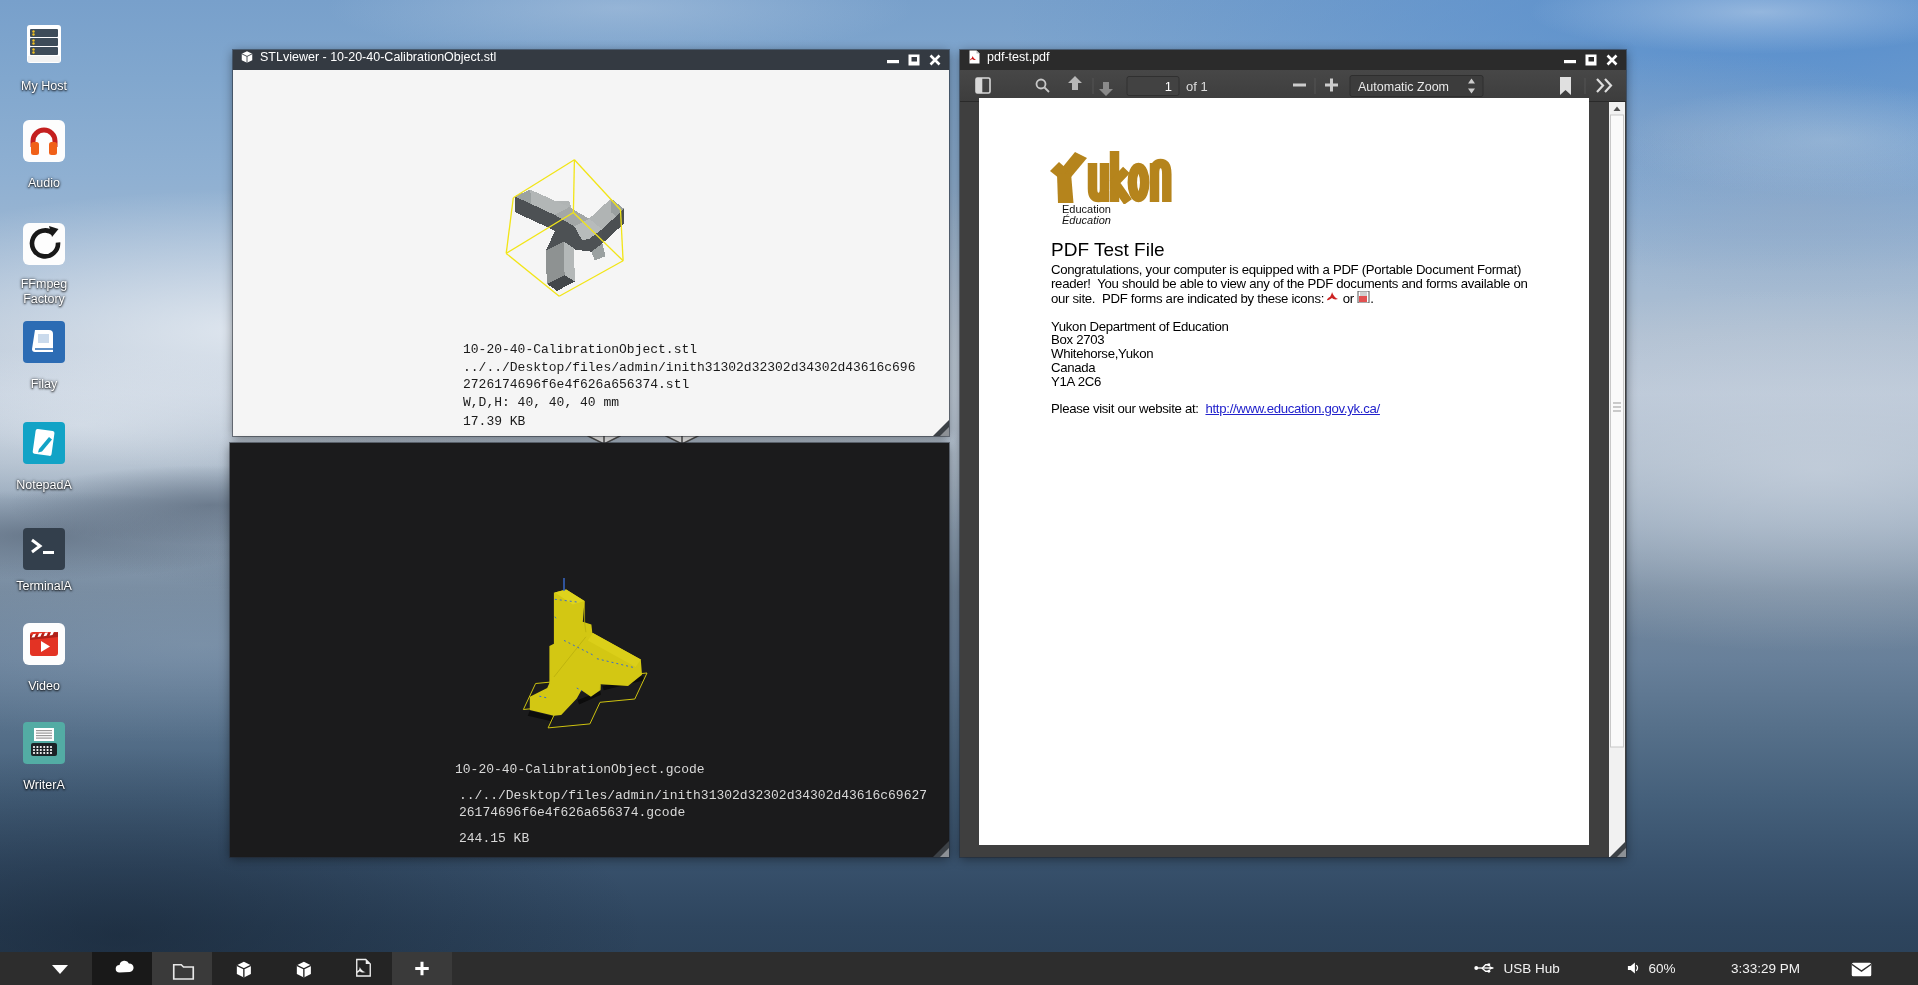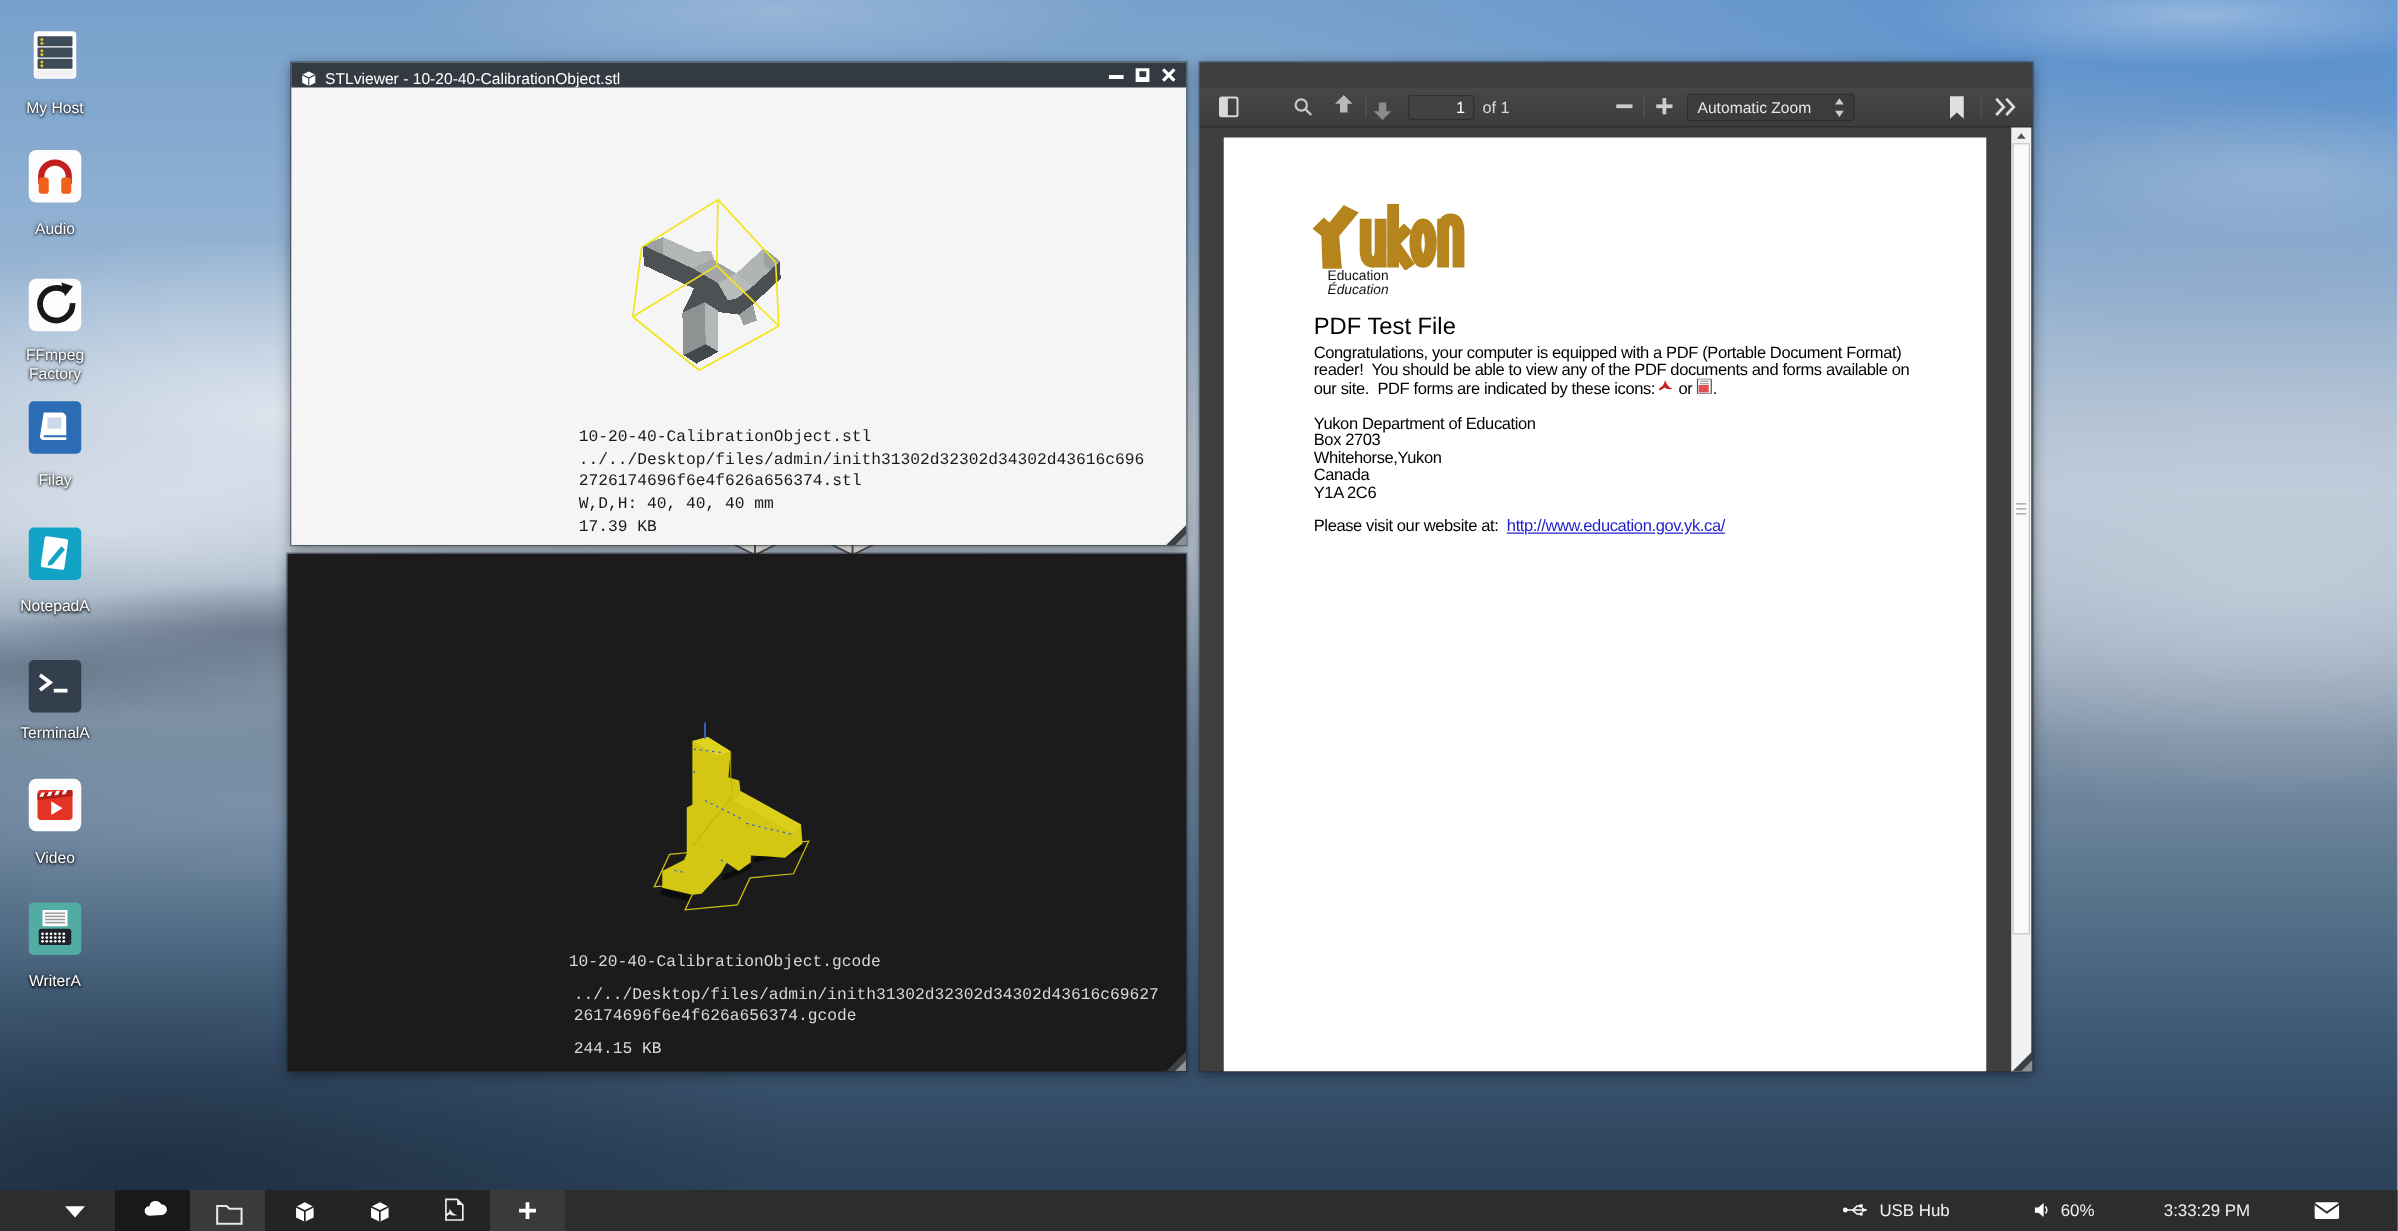--- a/index.html
+++ b/index.html
@@ -16,21 +16,21 @@
 radial-gradient(380px 110px at 1680px 130px, rgba(145,168,196,0.4), rgba(145,168,196,0) 70%),
 radial-gradient(420px 70px at 620px 8px, rgba(185,205,228,0.45), rgba(185,205,228,0) 70%),
 radial-gradient(330px 60px at 1760px 12px, rgba(205,220,238,0.5), rgba(205,220,238,0) 70%),
 radial-gradient(1100px 350px at 1800px 20px, rgba(80,138,205,0.8), rgba(80,138,205,0) 72%),
 radial-gradient(600px 140px at 200px 645px, rgba(150,170,190,0.35), rgba(150,170,190,0) 70%),
 radial-gradient(700px 250px at 120px 935px, rgba(16,28,42,0.5), rgba(16,28,42,0) 75%),
 linear-gradient(180deg,#78a0cb 0%,#81a7ce 8%,#8fb0d2 18%,#a0b8d2 27%,#b0c0d2 34%,#b9c6d6 40%,#a9b8c8 47%,#93a5b8 53%,#75899e 60%,#68809a 67%,#56708a 74%,#45607b 81%,#37506b 88%,#2e455e 94%,#2a4057 100%)}
 .diclabel{position:absolute;color:#fff;font-size:12.5px;text-align:center;text-shadow:0 1px 2px rgba(0,0,0,.9),0 0 3px rgba(0,0,0,.8);line-height:15px}
 .dkicon{position:absolute;width:44px;height:44px}
 .win{position:absolute;box-shadow:0 2px 10px rgba(0,0,0,.45);outline:1px solid rgba(35,40,48,.5)}
-.tbar{position:absolute;left:0;top:0;right:0;height:20px;background:#343a42;display:flex;align-items:flex-end}
+.tbar{position:absolute;left:0;top:0;right:0;height:20px;background:#343a42;display:flex;align-items:flex-start}
 .tbar .ttxt{color:#fff;font-size:12.5px;margin-left:6px;white-space:nowrap}
 .wbtns{position:absolute;right:8px;top:0;height:20px;display:flex;align-items:center;gap:9px}
 .mono{font-family:"Liberation Mono",monospace}
 </style></head><body>
 <div id="desk"></div>
 <svg class="dkicon" style="left:22px;top:22px" viewBox="0 0 44 44">
     <rect x="5" y="3" width="34" height="38" rx="3" fill="#fff"></rect>
     <rect x="6" y="34" width="32" height="6" fill="#f2f2f2"></rect>
     <rect x="8" y="7" width="28" height="8" rx="1" fill="#3e4c59"></rect>
     <circle cx="11.5" cy="9.5" r="1.2" fill="#f0c020"></circle>
@@ -212,20 +212,39 @@
 <div style="position:absolute;left:229px;top:345px">../../Desktop/files/admin/inith31302d32302d34302d43616c69627</div>
 <div style="position:absolute;left:229px;top:361.5px">26174696f6e4f626a656374.gcode</div>
 <div style="position:absolute;left:229px;top:388px">244.15 KB</div>
 </div>
 <svg style="position:absolute;right:0;bottom:0" width="16" height="16" viewBox="0 0 16 16">
       <path d="M16 0 L16 16 L0 16 Z" fill="#3c4146"></path>
       <path d="M16 7 L16 16 L7 16 Z" fill="#8d9196"></path>
     </svg>
 </div>
 <div class="win" style="left:960px;top:50px;width:666px;height:807px;background:#3f3f3f">
+<div class="tbar" style="background:#2b2b2b">
+<svg width="13" height="14" viewBox="0 0 26 28" style="margin-left:8px">
+        <path d="M3 1 h14 l6 6 v20 h-20 z" fill="#fff"></path>
+        <path d="M17 1 l6 6 h-6 z" fill="#bbb"></path>
+        <path d="M8 12 c2 5 6 9 10 10 -5 1 -9 0 -11 -2 -2 1 -4 4 -5 3 -1 -2 2 -4 4 -5 1 -2 2 -5 2 -6 z" fill="#c11" transform="scale(0.75) translate(4,4)"></path>
+      </svg>
+<span class="ttxt">pdf-test.pdf</span>
+      <div class="wbtns">
+        <svg width="12" height="12" viewBox="0 0 12 12">
+          <rect x="0" y="6" width="12" height="3.2" fill="#fff"></rect>
+        </svg>
+        <svg width="12" height="12" viewBox="0 0 12 12">
+          <path d="M0.5 0.5 h11 v11 h-11 z M3.5 3 h5.5 v4.5 h-5.5 z" fill="#fff" fill-rule="evenodd"></path>
+        </svg>
+        <svg width="12" height="12" viewBox="0 0 12 12">
+          <path d="M1.5 1.5 L10.5 10.5 M10.5 1.5 L1.5 10.5" stroke="#fff" stroke-width="2.6"></path>
+        </svg>
+      </div>
+    </div>
 <div style="position:absolute;left:0;top:20px;width:666px;height:32px;background:linear-gradient(#474747,#3d3d3d);border-bottom:1px solid #2a2a2a">
 <svg width="666" height="32" viewBox="0 0 666 32">
 <g stroke="#d8d8d8" fill="none" stroke-width="1.6">
 <rect x="16" y="8" width="14" height="15" rx="1.5"></rect>
 <line x1="21.5" y1="8" x2="21.5" y2="23"></line>
 </g>
 <rect x="16" y="8" width="5.5" height="15" fill="#d8d8d8"></rect>
 <g stroke="#c8c8c8" fill="none" stroke-width="1.8">
 <circle cx="81" cy="14" r="4.5"></circle>
           <line x1="84.5" y1="17.5" x2="89" y2="22"></line>
@@ -241,21 +260,21 @@
 <rect x="365" y="13.5" width="13" height="3" fill="#ccc"></rect>
         <rect x="370" y="8.5" width="3" height="13" fill="#ccc"></rect>
 <rect x="390" y="5.5" width="133" height="21" rx="2" fill="#3c3c3c" stroke="#2e2e2e"></rect>
 <text x="398" y="20.5" font-size="12.5" fill="#e8e8e8" font-family="Liberation Sans">Automatic Zoom</text>
 <path d="M508 13.5 l3.5 -5 3.5 5 z M508 18.5 l3.5 5 3.5 -5 z" fill="#ccc"></path>
 <path d="M600 7 h11 v18 l-5.5 -5 -5.5 5 z" fill="#e0e0e0"></path>
 <line x1="625" y1="8" x2="625" y2="24" stroke="#555" stroke-width="1"></line>
 <path d="M637 9 l6 6.5 -6 6.5 M645 9 l6 6.5 -6 6.5" stroke="#ddd" stroke-width="2.2" fill="none"></path>
 </svg>
 </div>
-<div style="position:absolute;left:19px;top:60px;width:610px;height:747px;background:#fff">
+<div style="position:absolute;left:19px;top:48px;width:610px;height:747px;background:#fff">
 <svg style="position:absolute;left:71px;top:53px" width="125" height="53" viewBox="0 0 125 53">
 <g fill="#b5841c">
 <path d="M25 1 L37 7 L17 31 L7 23 Z"></path>
 <path d="M0 20 L9 11 L18 19 L10 28 Z"></path>
 <path d="M7 23 L21 22 L23.5 52 L8 52 Z"></path>
 </g>
 <g stroke="#b5841c" stroke-width="9.5" fill="none">
 <path d="M42.5 12 V37.5 Q42.5 46.5 48.5 46.5 Q54.5 46.5 54.5 37.5 V12 M54.5 40 V51"></path>
 <path d="M64.5 0 V51"></path>
 <path d="M63 33 L76.5 19 M64 31 L78 51"></path>

